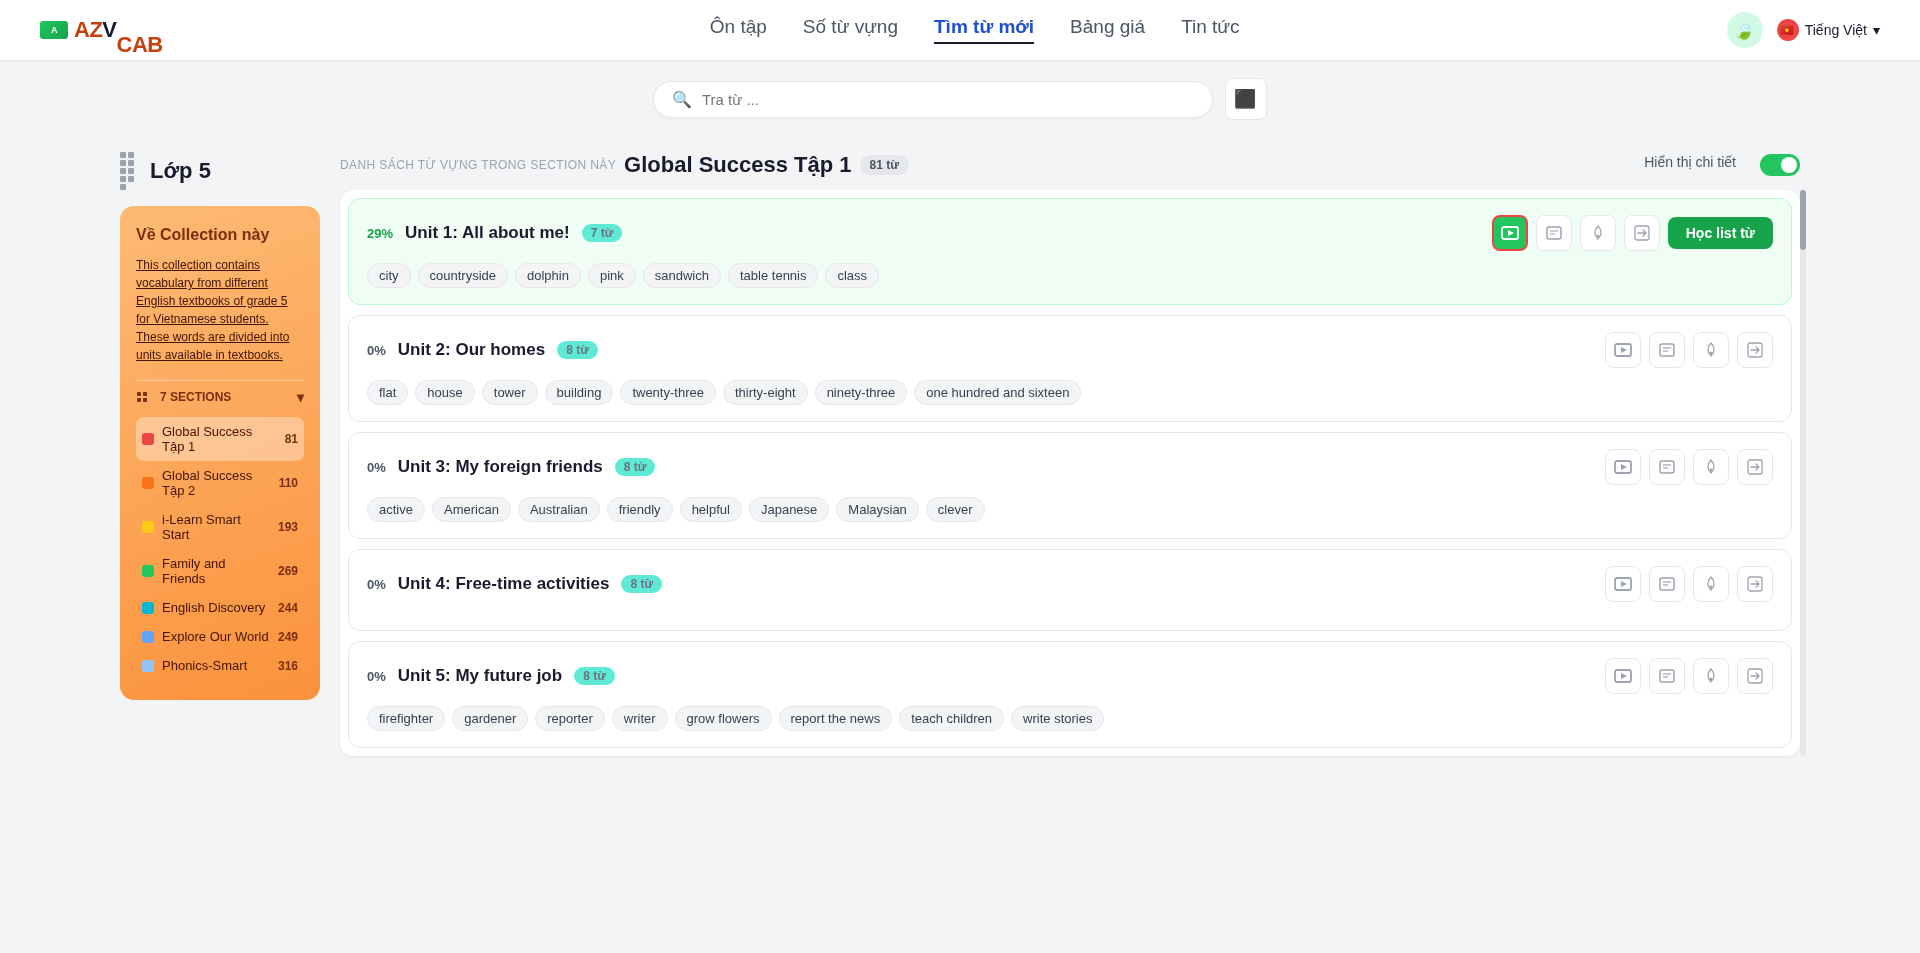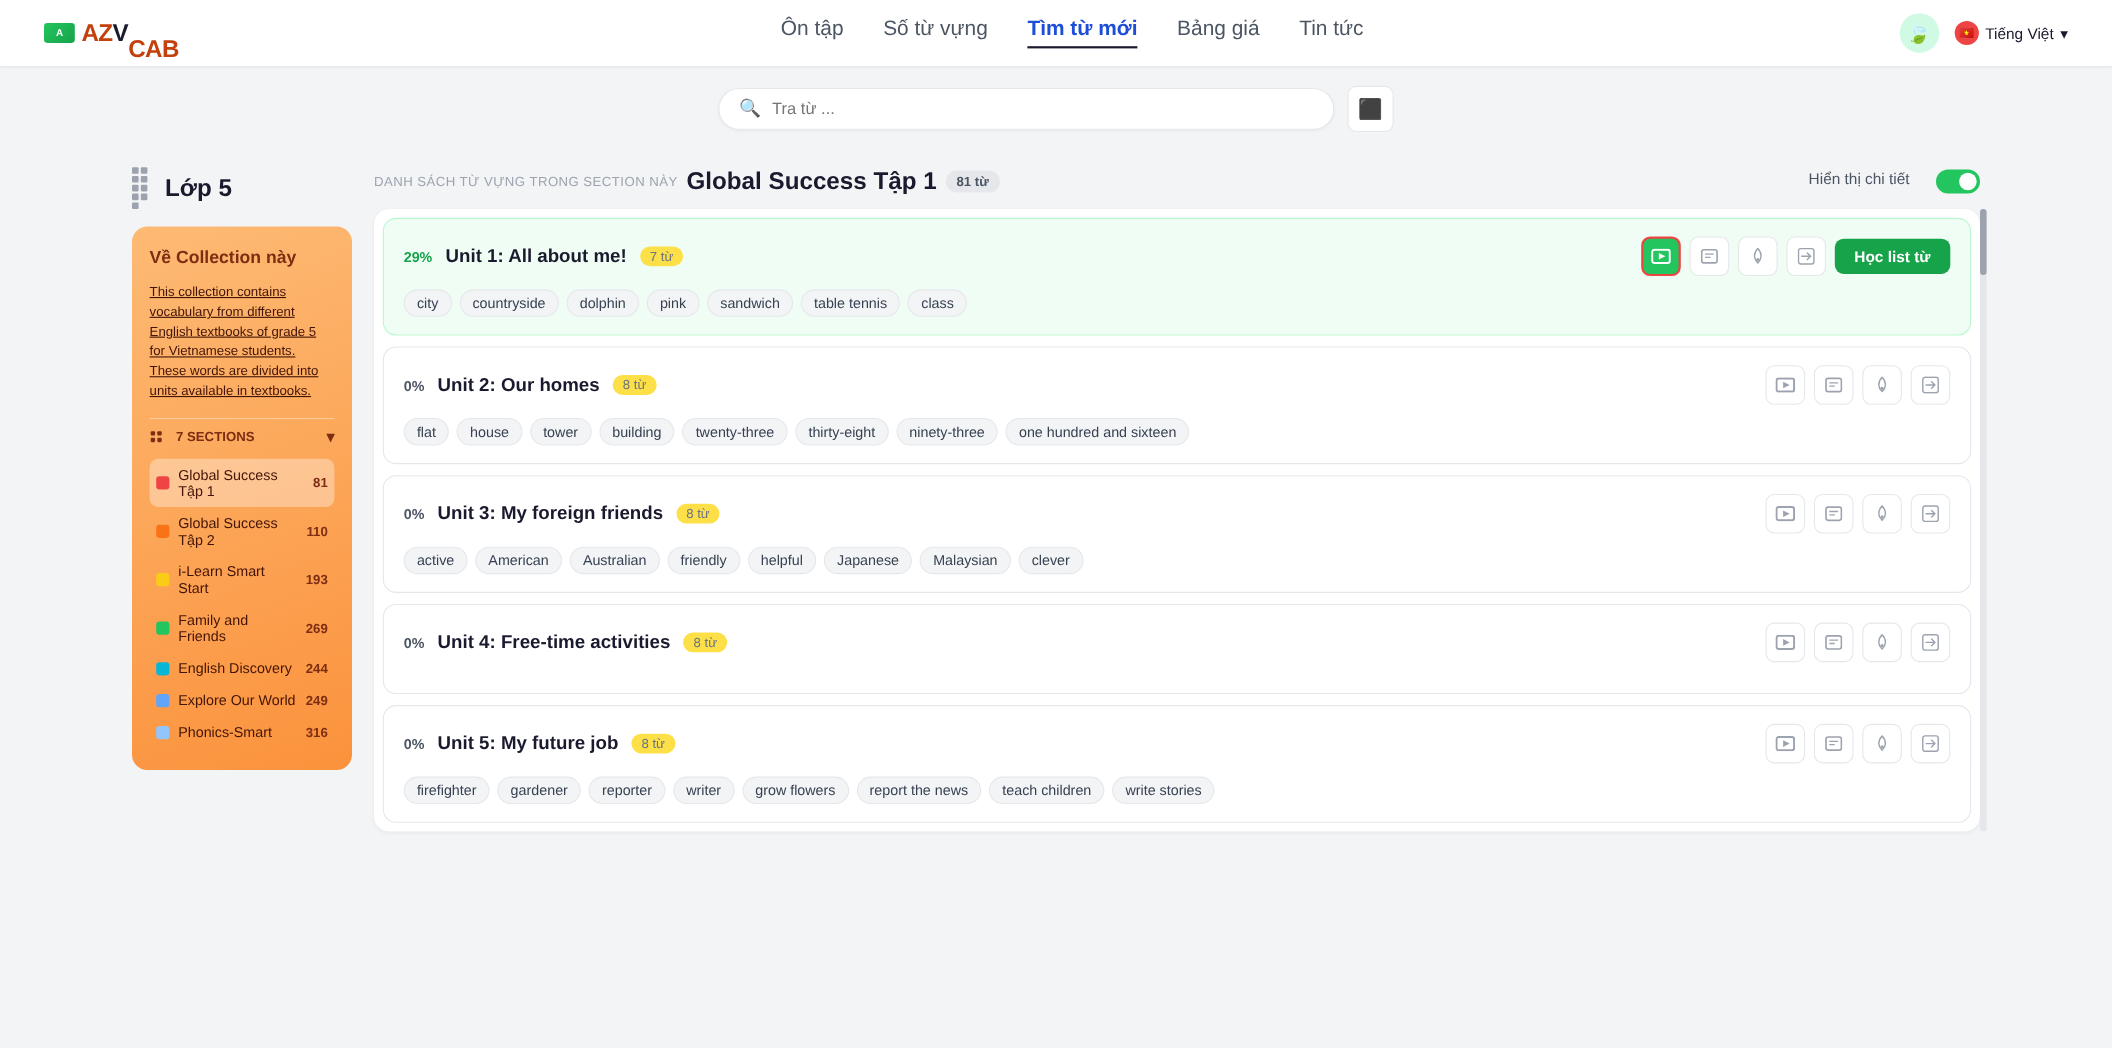--- a/index.html
+++ b/index.html
@@ -312,24 +312,24 @@
       font-weight: 700;
       color: #4b5563;
     }
     .unit-progress.green { color: #16a34a; }
     .unit-title {
       font-size: 17px;
       font-weight: 700;
       color: #1a1a2e;
     }
     .unit-word-count {
-      background: #fde047;
+      background: #5eead4;
       color: #6b7280;
       font-size: 12px;
-      font-weight: 400;
+      font-weight: 700;
       padding: 2px 9px;
       border-radius: 20px;
     }
     .unit-actions {
       margin-left: auto;
       display: flex;
       align-items: center;
       gap: 8px;
     }
     .action-btn {

